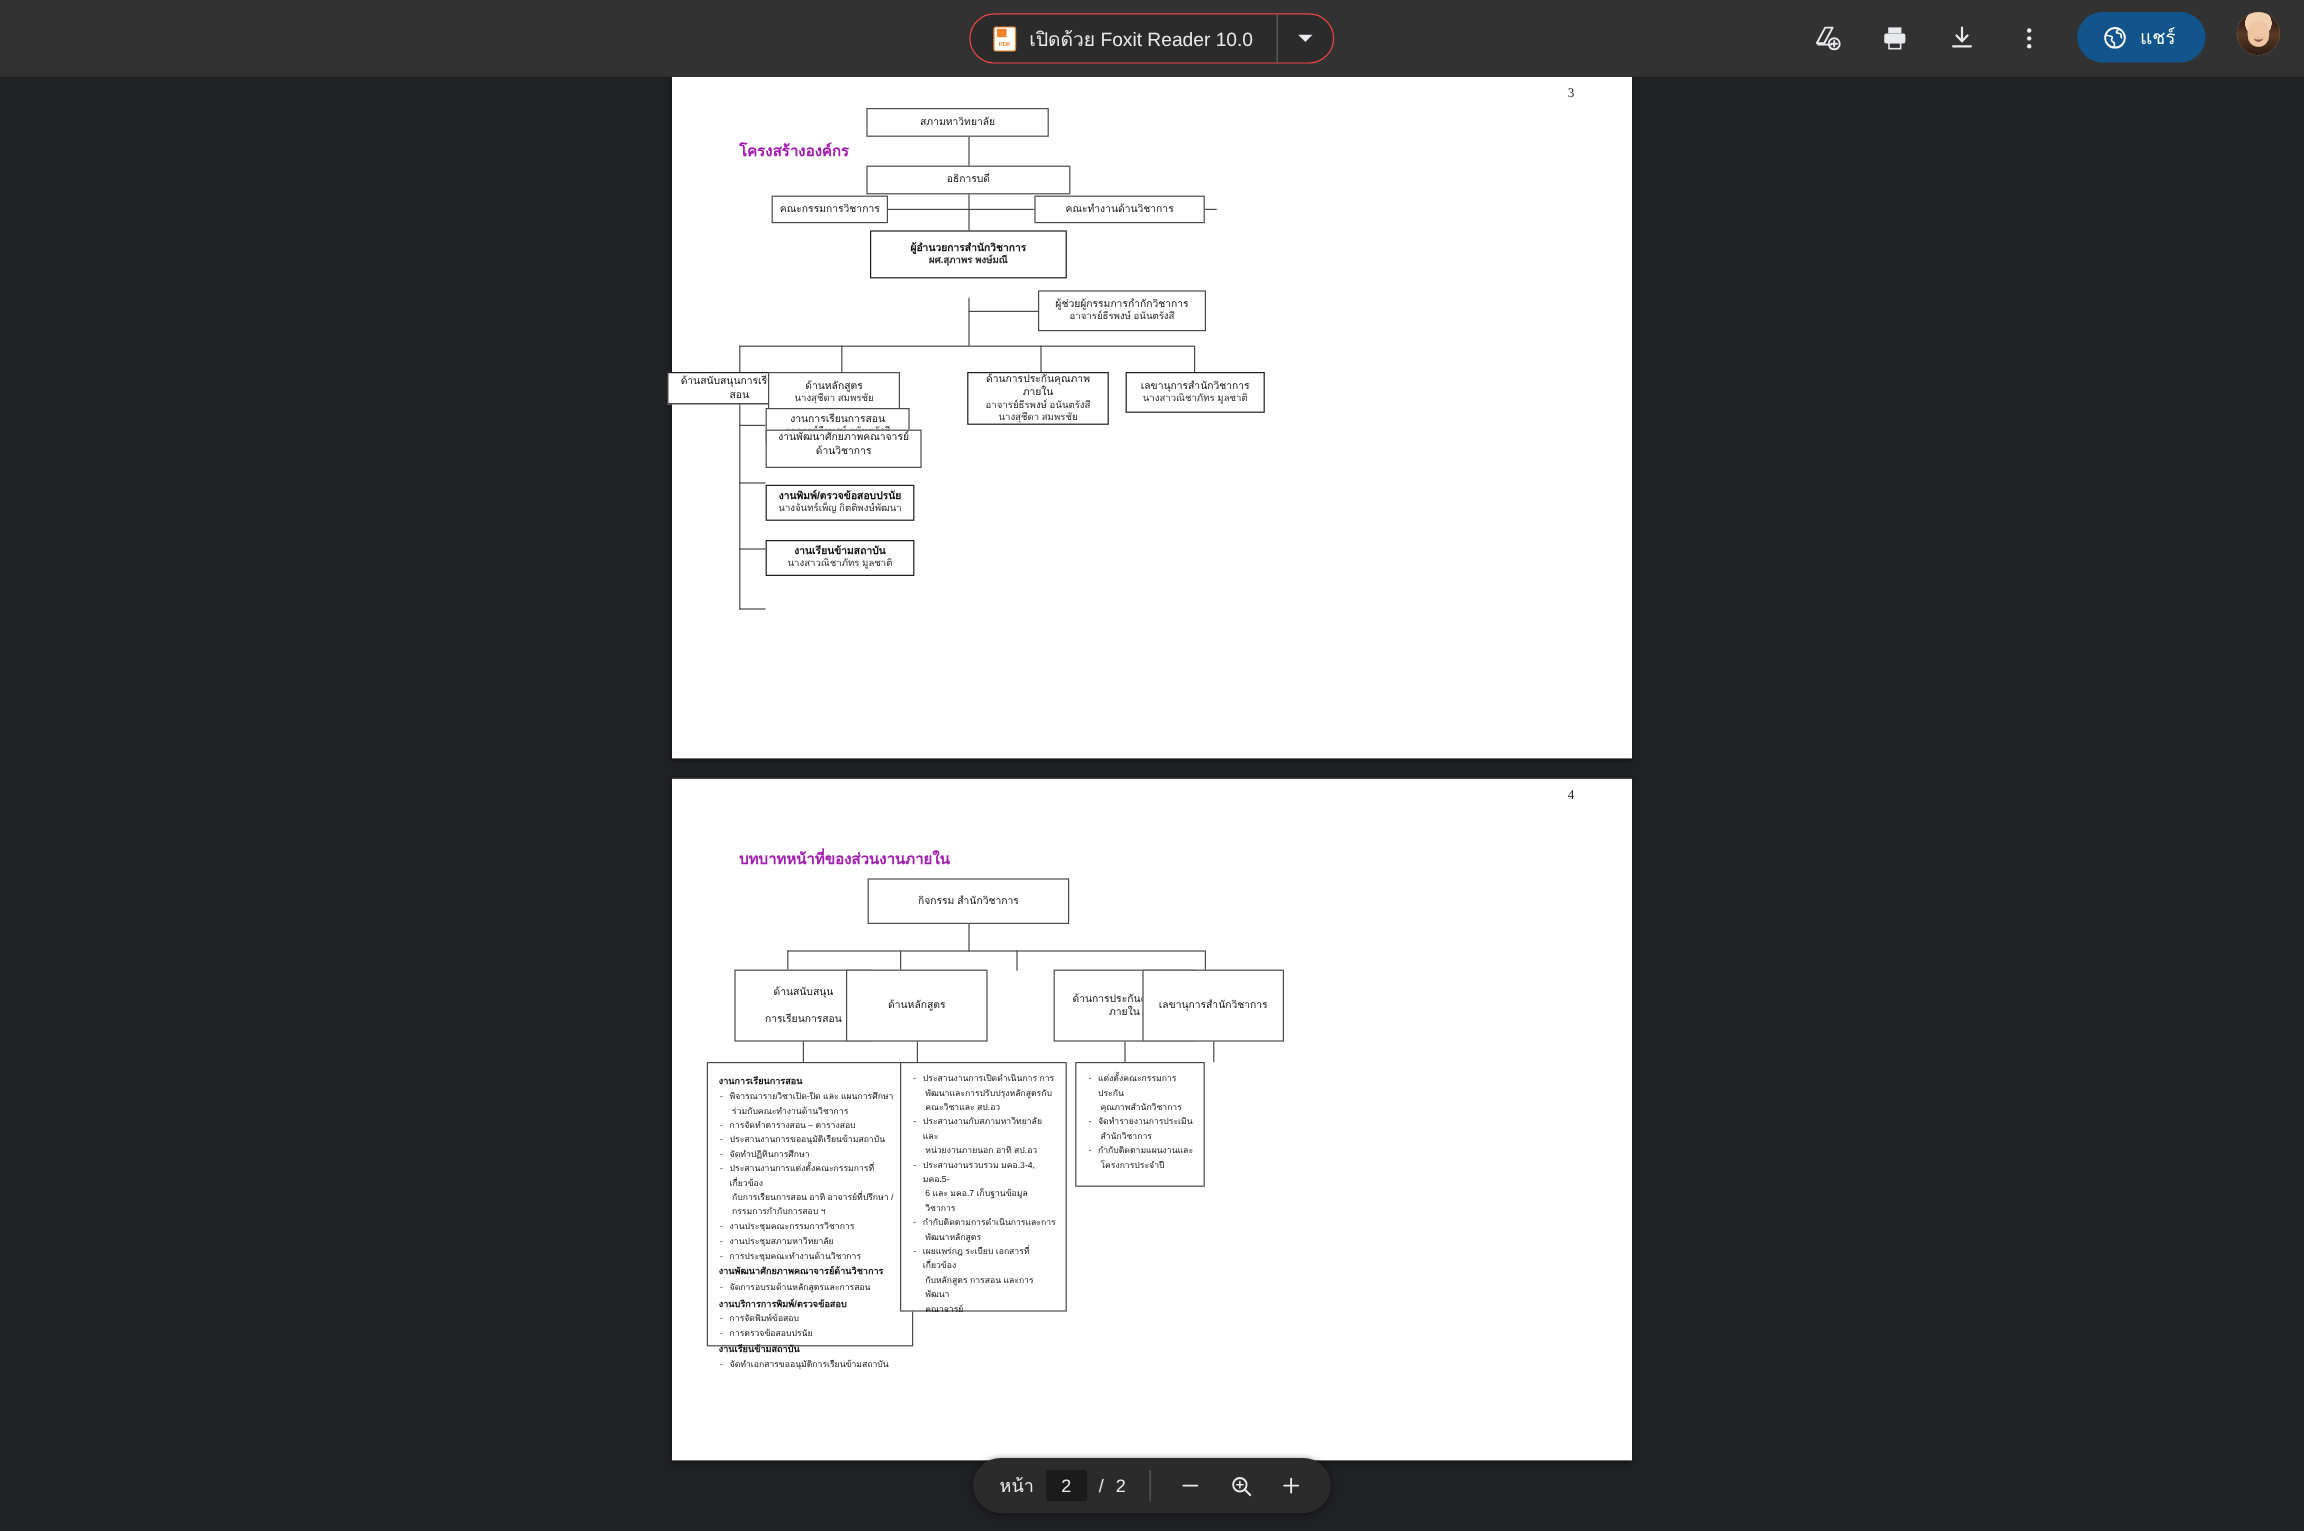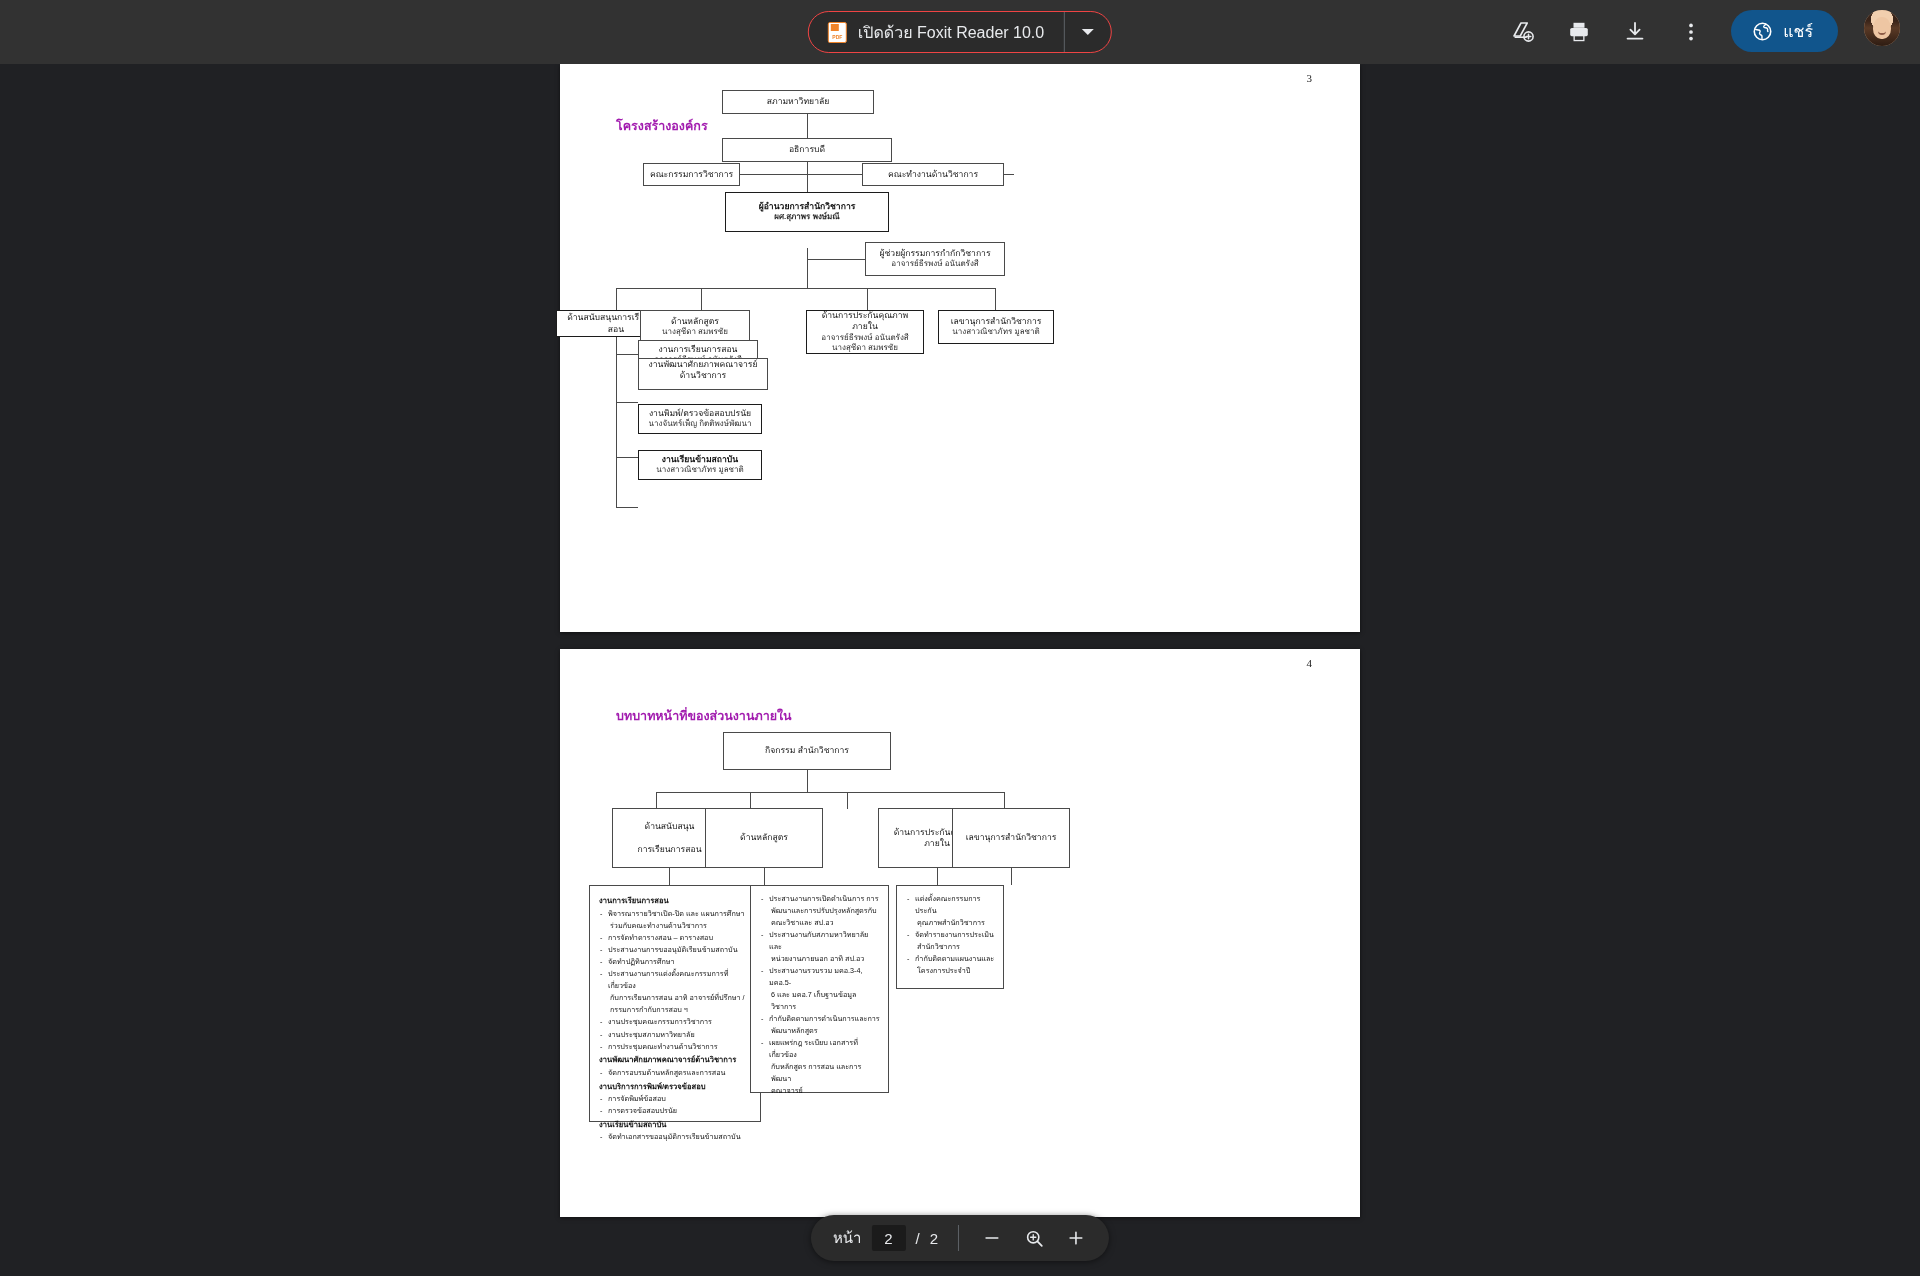--- a/index.html
+++ b/index.html
@@ -346,21 +346,21 @@
     </div>
 
     <div class="bx" style="left:78px; top:276px; width:120px; height:30px;">
       <div class="t1">งานการเรียนการสอน</div>
       <div class="t2">อาจารย์ธีรพงษ์ อนันตรังสี</div>
     </div>
     <div class="bx" style="left:78px; top:294px; width:130px; height:32px;">
       <div class="t1" style="margin-bottom:8px;">งานพัฒนาศักยภาพคณาจารย์ด้านวิชาการ</div>
     </div>
     <div class="bx thick" style="left:78px; top:340px; width:124px; height:30px;">
-      <div class="t1" style="font-weight:400">งานพิมพ์/ตรวจข้อสอบปรนัย</div>
+      <div class="t1" style="font-weight:700">งานพิมพ์/ตรวจข้อสอบปรนัย</div>
       <div class="t2">นางจันทร์เพ็ญ  กิตติพงษ์พัฒนา</div>
     </div>
     <div class="bx thick" style="left:78px; top:386px; width:124px; height:30px;">
       <div class="t1" style="font-weight:700">งานเรียนข้ามสถาบัน</div>
       <div class="t2">นางสาวณิชาภัทร  มูลชาติ</div>
     </div>
   </div>
 
   <div class="page" id="page-4">
     <div class="pg-num">4</div>

